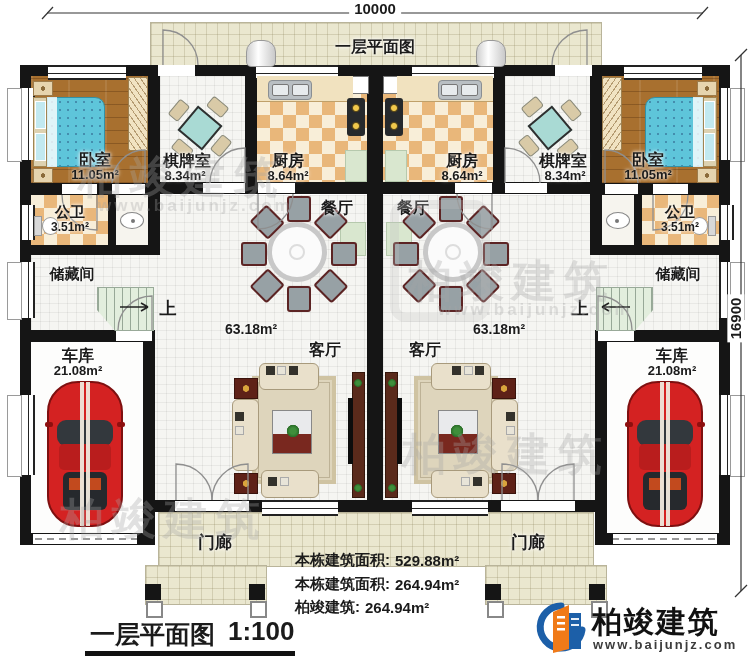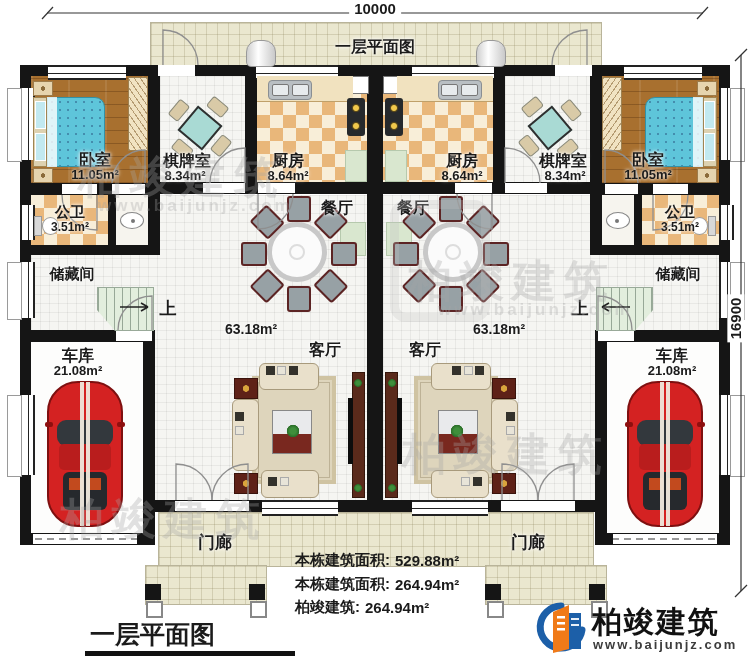--- a/index.html
+++ b/index.html
@@ -409,20 +409,21 @@
 
   <div class="wm" style="left:78px;top:148px;font-size:44px;">柏竣建筑</div>
   <div class="wm" style="left:98px;top:196px;font-size:17px;letter-spacing:3px;">www.baijunjz.com</div>
   <div class="wm" style="left:408px;top:252px;font-size:44px;">柏竣建筑</div>
   <div class="wm" style="left:438px;top:300px;font-size:17px;letter-spacing:3px;">www.baijunjz.com</div>
   <div class="wm" style="left:60px;top:490px;font-size:44px;">柏竣建筑</div>
   <div class="wm" style="left:402px;top:425px;font-size:44px;">柏竣建筑</div>
   <div class="abs" style="left:390px;top:200px;width:100px;height:122px;border:9px solid rgba(195,195,195,.28);border-radius:16px;z-index:7;"></div>
 
   <div class="abs" style="left:90px;top:618px;font-size:25px;font-weight:bold;z-index:8;">一层平面图</div>
+  <div class="abs" style="left:228px;top:616px;font-size:26px;font-weight:bold;z-index:8;">1:100</div>
   <div class="abs" style="left:85px;top:651px;width:210px;height:5px;border-top:3px solid #111;border-bottom:2px solid #111;z-index:8;"></div>
 
   <div class="abs" style="left:295px;top:549px;z-index:8;">
     <div class="stat-row">
         <span>本栋建筑面积:</span>
         <span>529.88m²</span>
       </div>
     <div class="stat-row">
         <span>本栋建筑面积:</span>
         <span>264.94m²</span>

